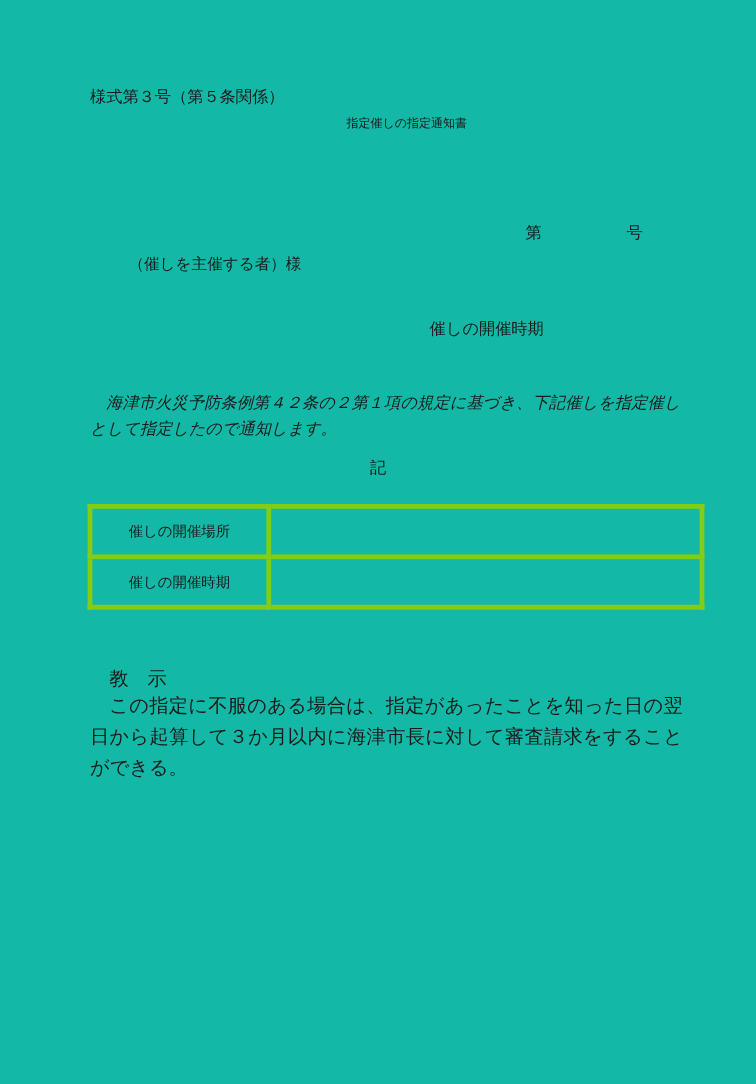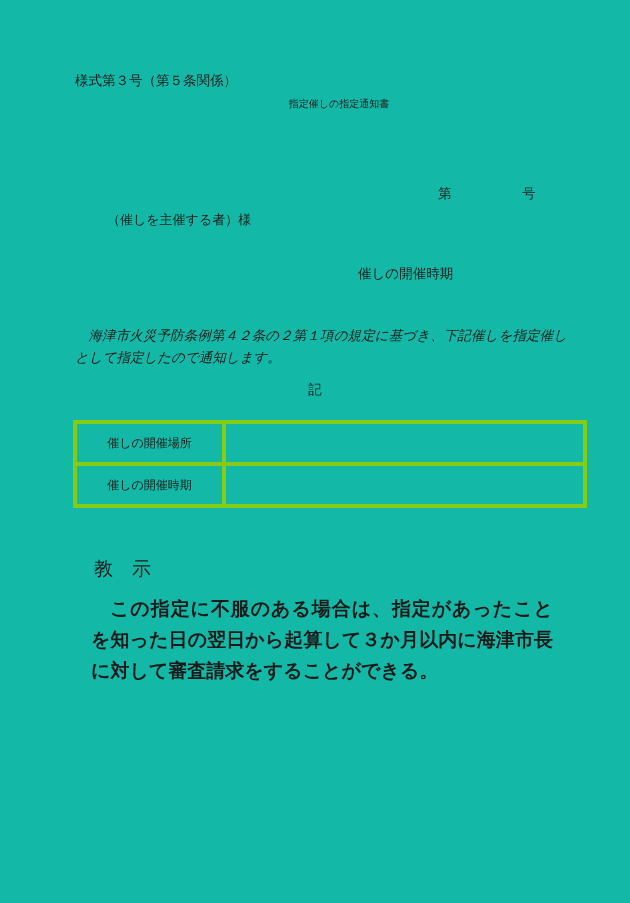--- a/index.html
+++ b/index.html
@@ -117,34 +117,33 @@
   .form-table td.value {
     width: 357px;
   }
 
   
   .notice {
     position: absolute;
     left: 75px;
     top: 559px;
     width: 494px;
-    font-size: 19px;
+    font-size: 16px;
   }
   .notice-head {
     margin: 0 0 1px 0;
     padding-left: 1em;
     white-space: pre;
   }
   .notice p.para {
-    margin: 16px;
+    margin: 0;
     line-height: 1.63;
     text-align: justify;
     text-justify: inter-ideograph;
     text-indent: 1em;
-    font-weight: bold;
   }
 </style>
 </head>
 <body>
 
 <div class="page">
 
   <div class="abs form-no">様式第３号（第５条関係）</div>
 
   <div class="abs doc-title">指定催しの指定通知書</div>

